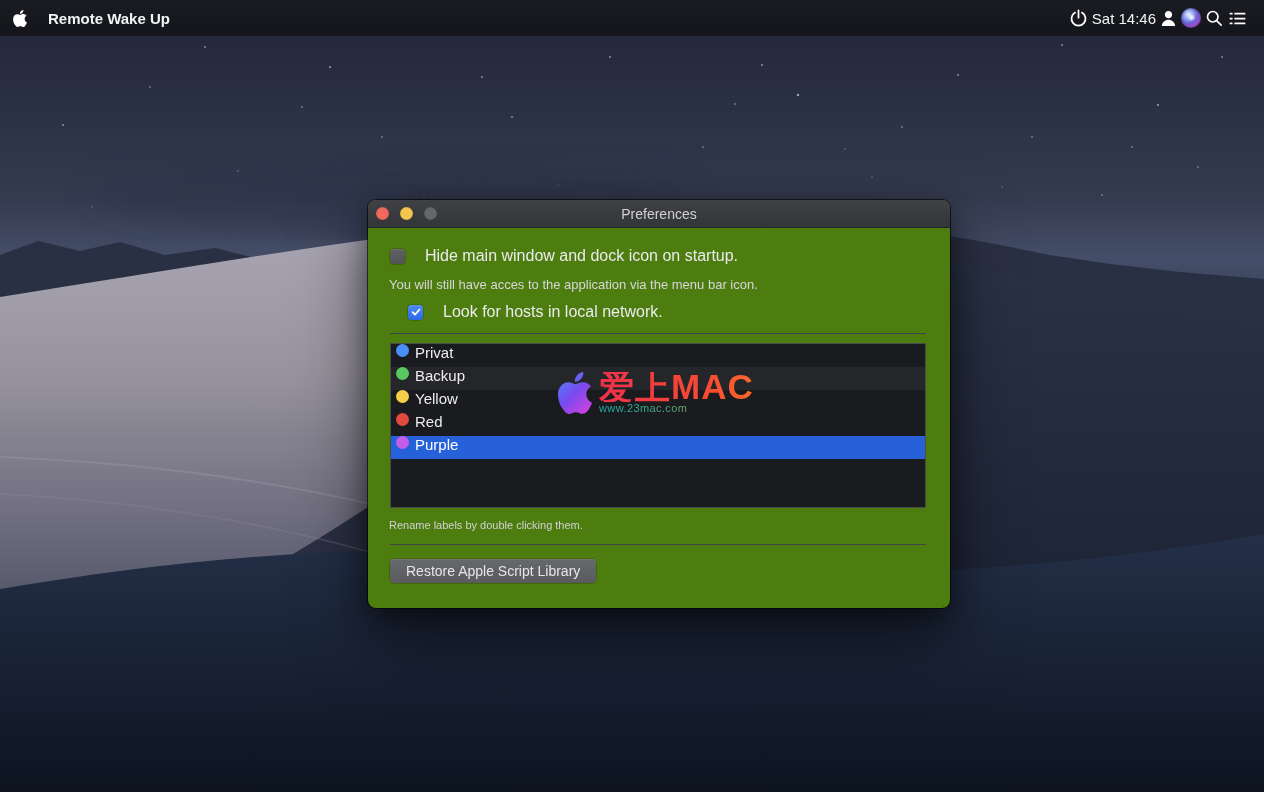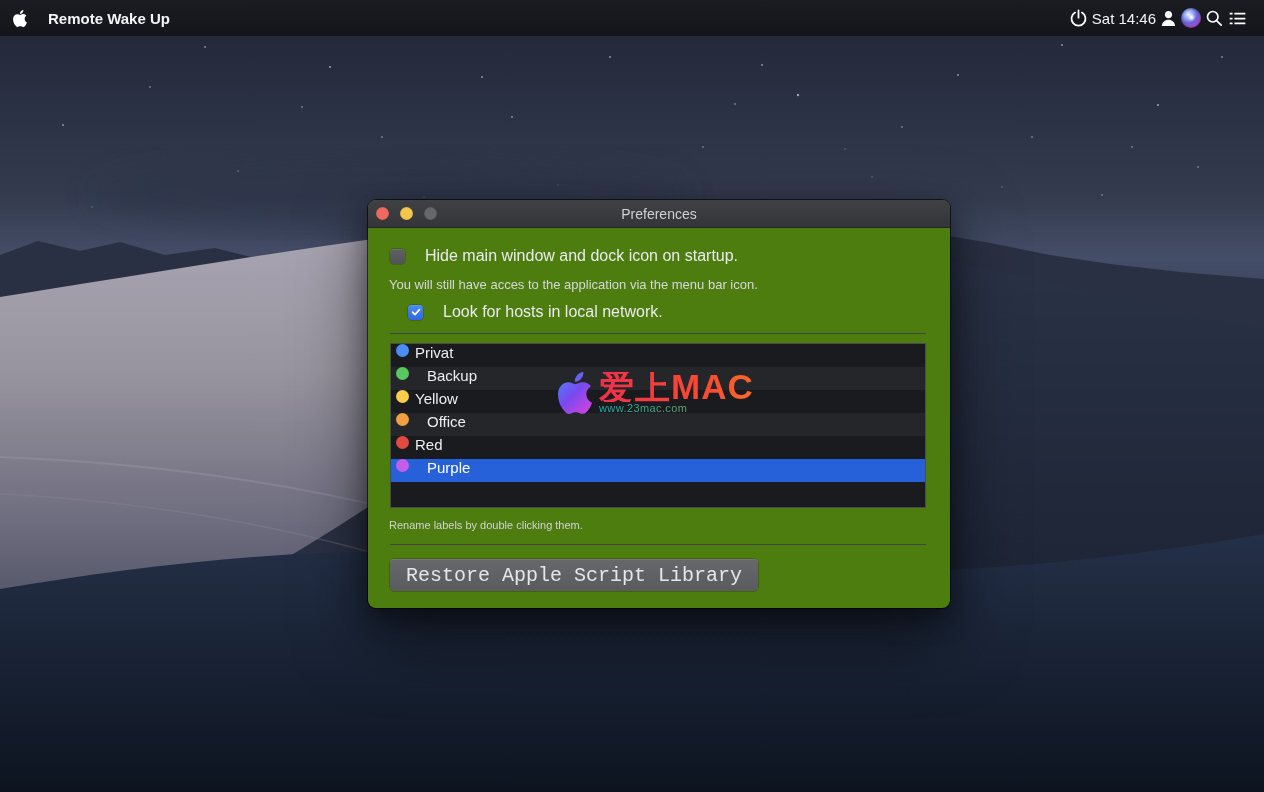--- a/index.html
+++ b/index.html
@@ -78,32 +78,32 @@
   .divider { position:absolute; left:22px; right:24px; height:1px; background:#424347; }
   .divider1 { top:133px; }
   .divider2 { top:344px; }
 
   .labels-list {
     position:absolute; left:22px; right:24px; top:143px; height:165px;
     border:1px solid #4b4b4e; background:#1a1b1e; overflow:hidden;
   }
   .list-row { height:23px; display:flex; align-items:flex-start; padding-left:5px; }
   .list-row.odd  { background:#1a1b1e; }
-  .list-row.even { background:#25262a;gap:12px; }
+  .list-row.even { background:#25262a; }
   .dot { width:13px; height:13px; border-radius:50%; margin-right:6px; flex:none; }
   .row-label { font-size:15px; color:#ededef; }
   .list-row.selected .row-label { color:#ffffff; }
 
   .caption { position:absolute; left:21px; top:319px; font-size:11px; color:#d2d2d4; }
   .restore-btn {
-    position:absolute; left:22px; top:359px; height:32px;
+    position:absolute; left:22px; top:359px; height:24px;
     display:inline-flex; align-items:center; padding:0 16px;
     background:linear-gradient(#67686c,#5a5b5f);
     border:none; border-radius:4px;
-    font-family:Liberation Mono, monospace; font-size:20px; color:#e6e6e8;
+    font-family:Liberation Sans, sans-serif; font-size:14px; color:#e6e6e8;
     box-shadow:inset 0 .5px 0 rgba(255,255,255,.18), 0 0 0 .5px rgba(0,0,0,.35);
   }
 
   
   .watermark { position:absolute; left:558px; top:372px; z-index:20; display:flex; align-items:flex-start; }
   .wm-apple svg { width:34px; height:42px; display:block; }
   .wm-text { margin-left:7px; display:flex; flex-direction:column; }
   .wm-title {
     font-size:35px; font-weight:800; line-height:30px; letter-spacing:1px;
     background:linear-gradient(90deg,#f0304a 0%, #f94b33 70%, #fb6a28 100%);
@@ -273,24 +273,20 @@
         <span class="row-label">Privat</span>
       </div>
       <div class="list-row even">
         <span class="dot" style="background: rgb(87, 201, 95);"></span>
         <span class="row-label">Backup</span>
       </div>
       <div class="list-row odd">
         <span class="dot" style="background: rgb(246, 207, 74);"></span>
         <span class="row-label">Yellow</span>
       </div>
-      <div class="list-row even">
-        <span class="dot" style="background: rgb(240, 159, 65);"></span>
-        <span class="row-label">Office</span>
-      </div>
       <div class="list-row odd">
         <span class="dot" style="background: rgb(224, 74, 65);"></span>
         <span class="row-label">Red</span>
       </div>
       <div class="list-row even selected" style="background: rgb(38, 97, 217);">
         <span class="dot" style="background: rgb(196, 94, 232);"></span>
         <span class="row-label">Purple</span>
       </div>
     </div>
 

